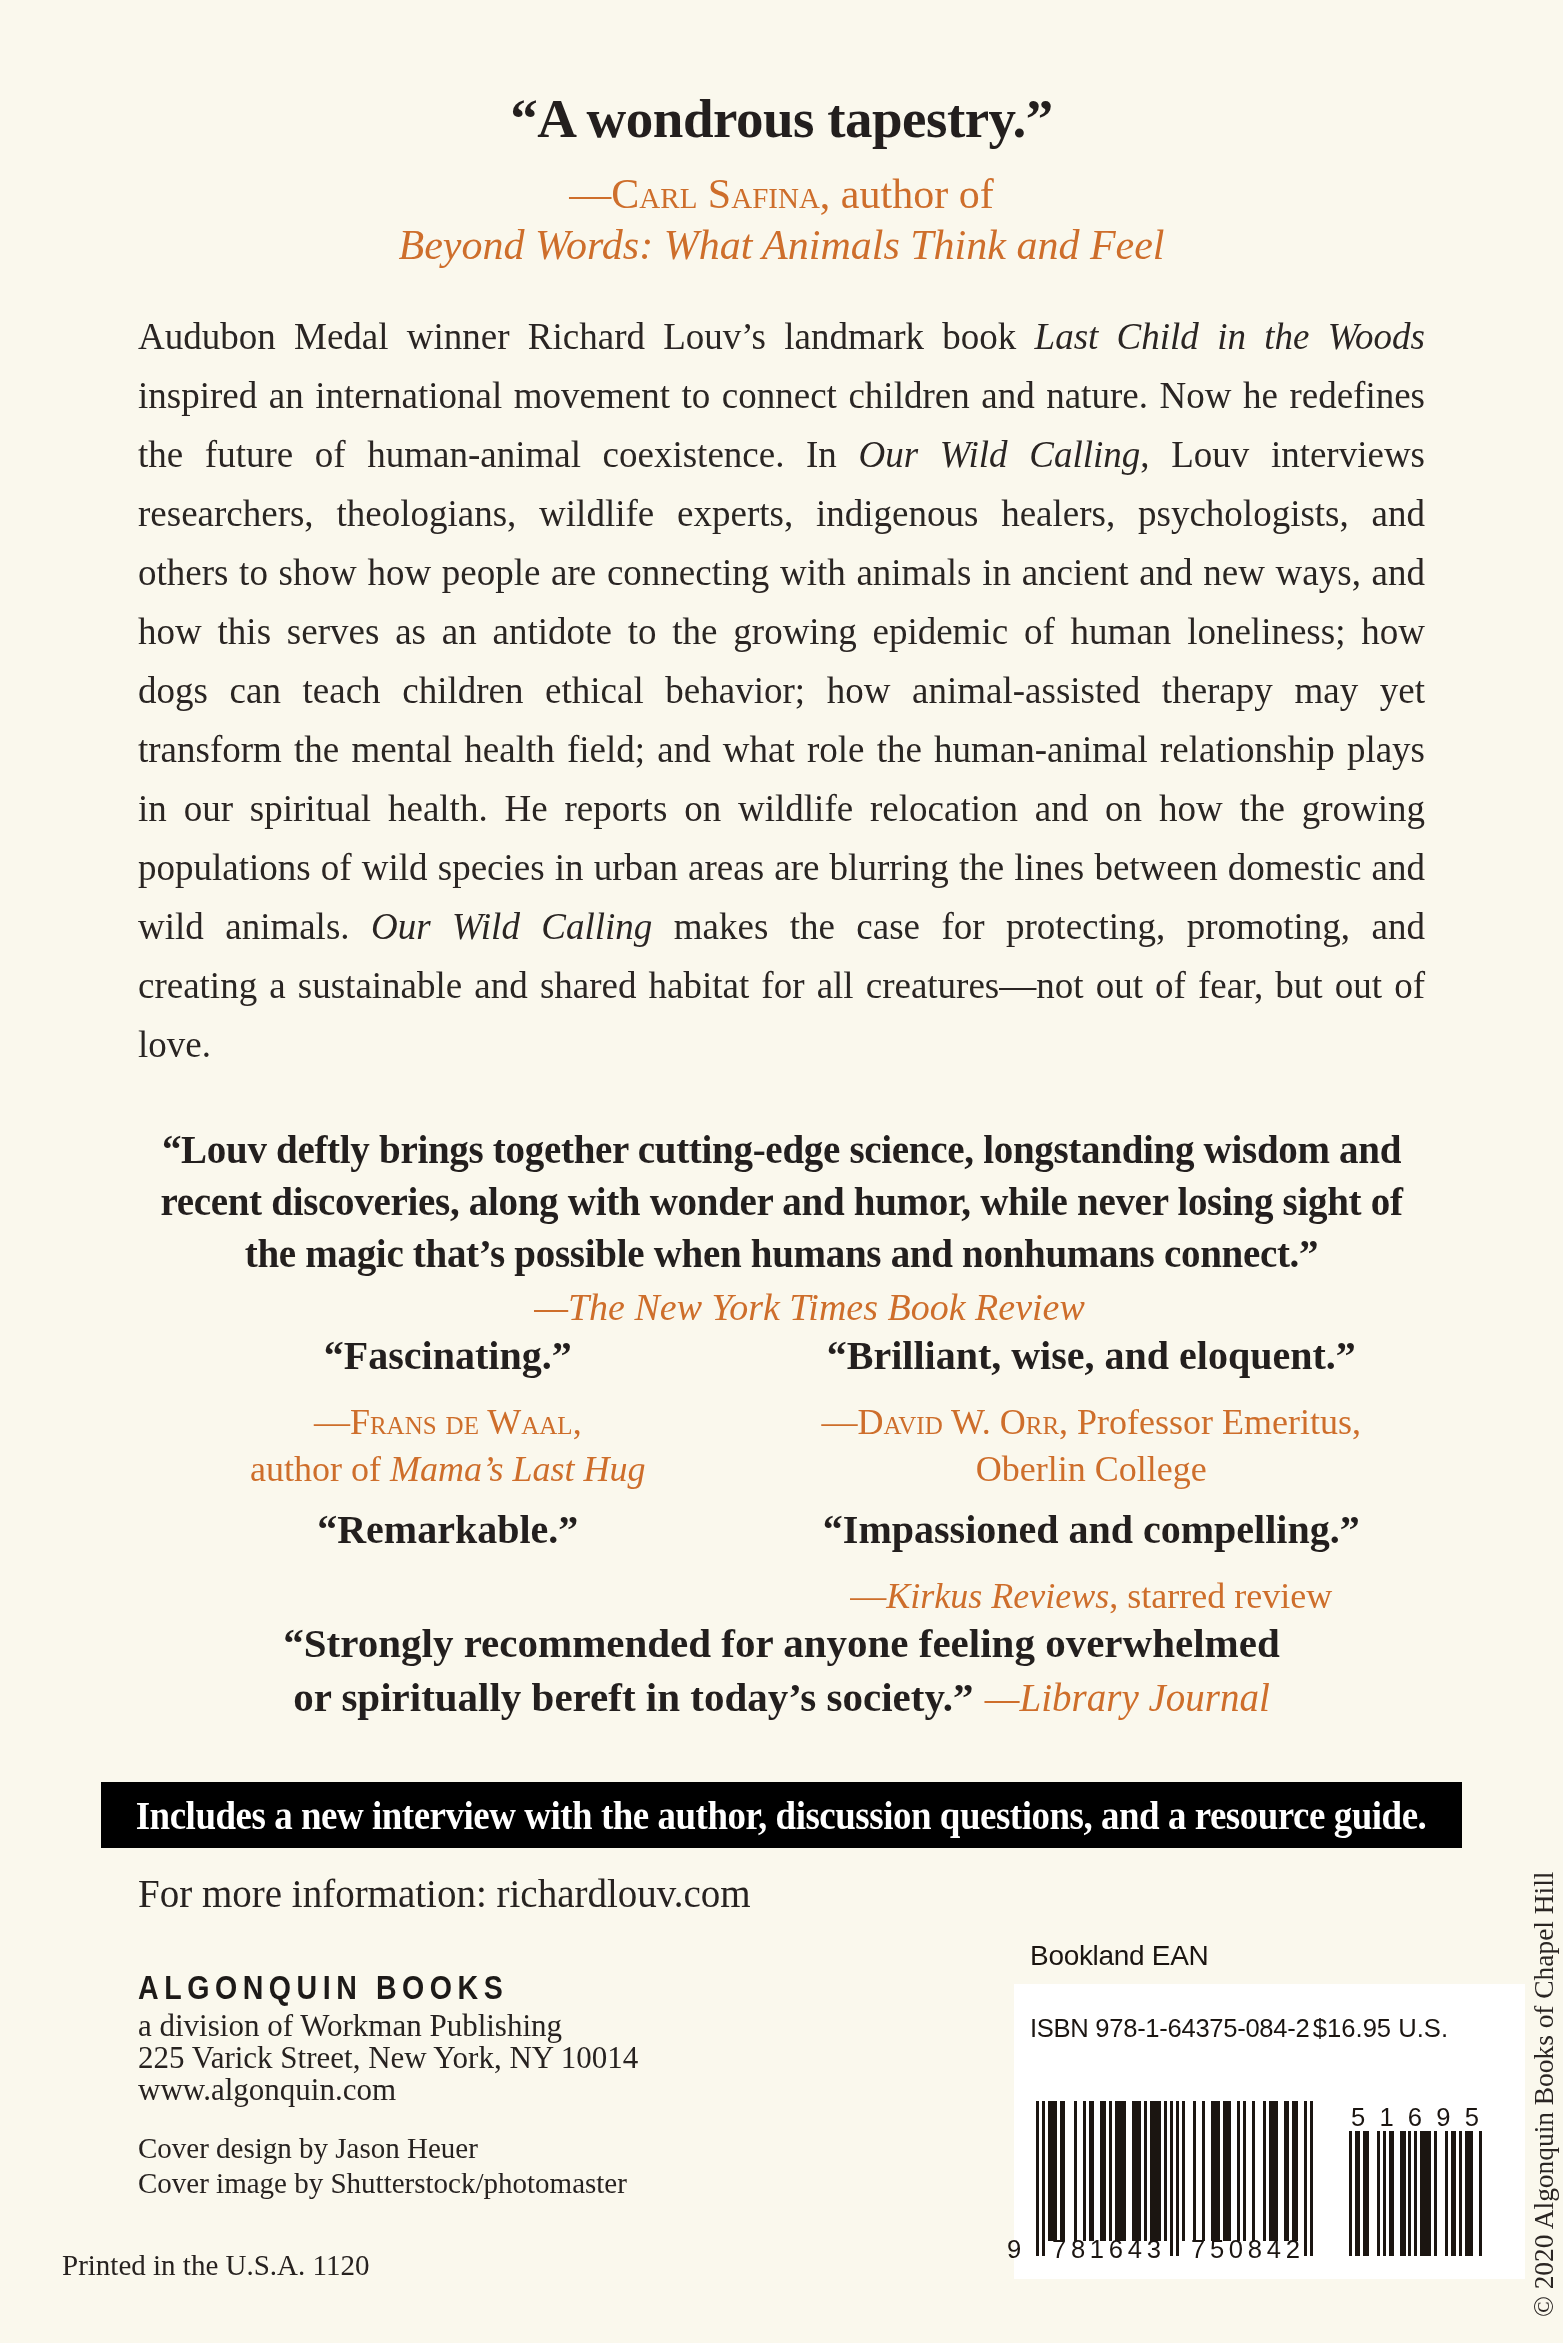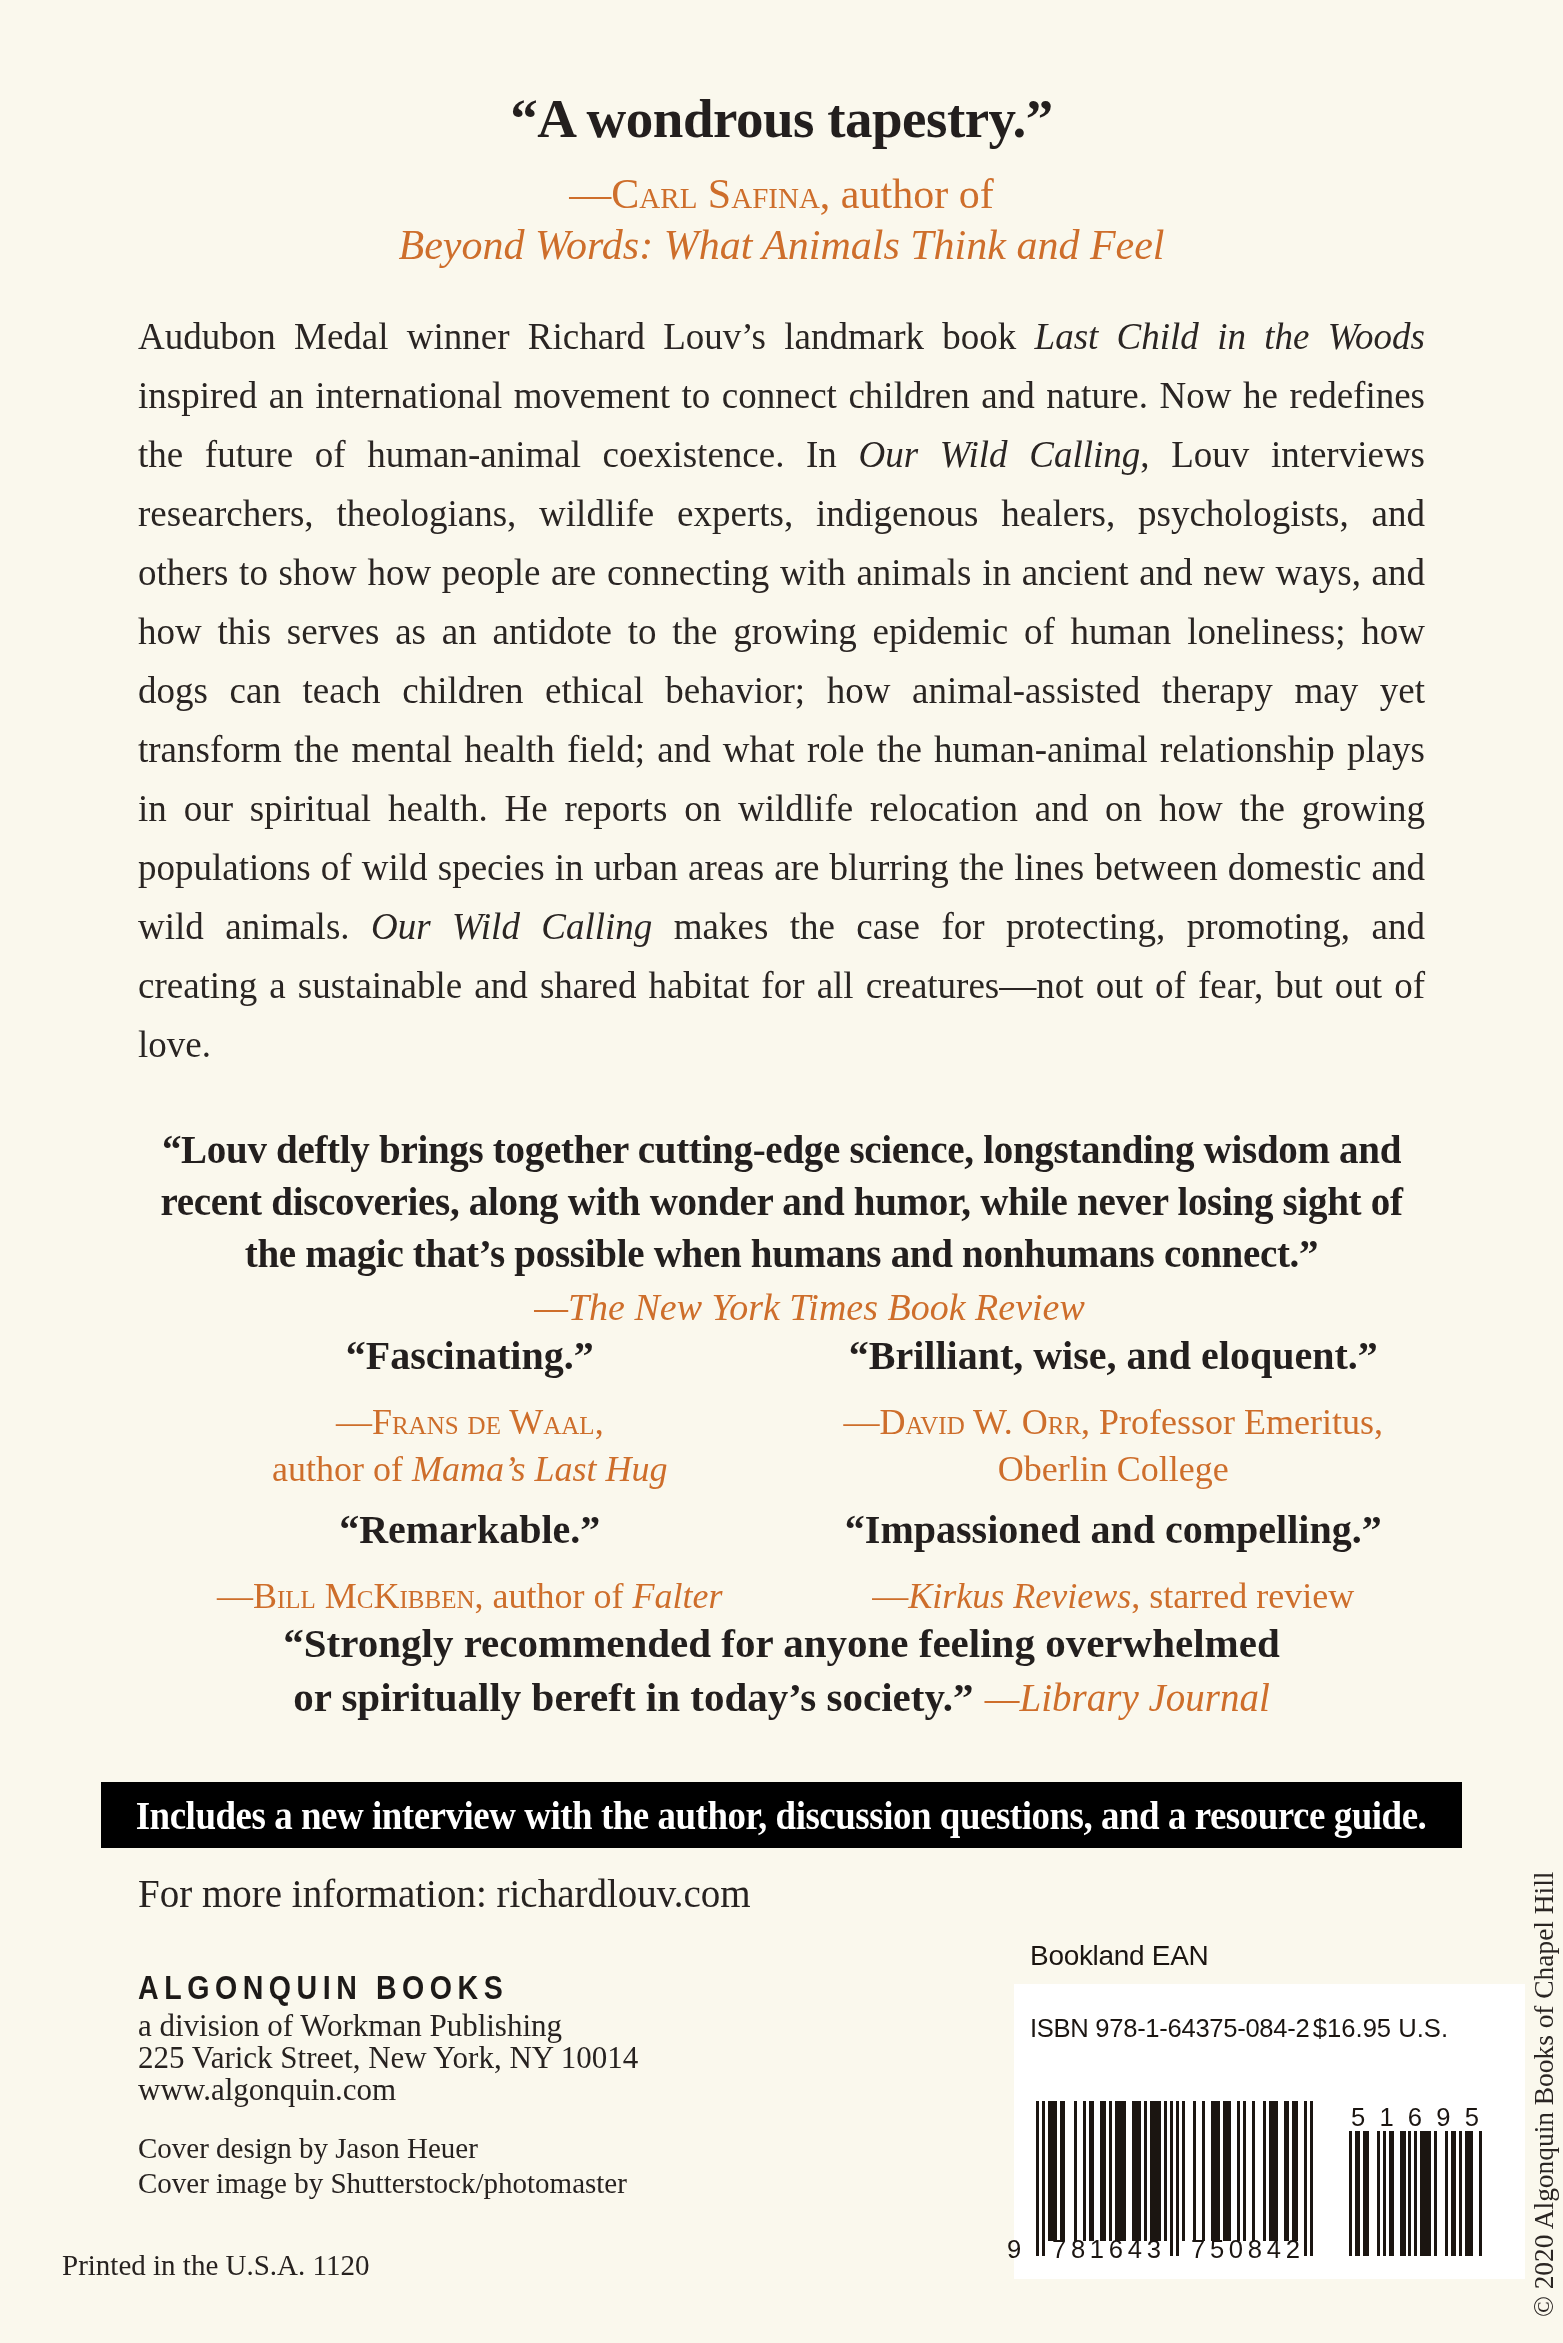--- a/index.html
+++ b/index.html
@@ -21,21 +21,21 @@
 
   .desc{
     left:138px;top:307px;width:1287px;
     font-size:37px;line-height:59px;text-align:justify;
     color:#2a2523;word-spacing:0.9px;
   }
 
   .nyt{top:1124px;font-size:39px;line-height:52px;font-weight:700;letter-spacing:-0.3px;color:#231f1e;}
   .nyt-attr{top:1285px;font-size:38px;font-style:italic;padding-left:28px;}
 
-  .blurbs{left:148px;top:1336px;width:1287px;display:flex;}
+  .blurbs{left:126px;top:1336px;width:1287px;display:flex;}
   .bcol{width:50%;text-align:center;}
   .bq{font-size:40px;line-height:40px;font-weight:700;color:#231f1e;margin-bottom:23px;}
   .battr{font-size:36px;line-height:47px;color:#ce6e2b;}
   .blurb2{margin-top:17px;}
 
   .libq{top:1616px;font-size:41px;line-height:54px;font-weight:700;color:#231f1e;}
   .libq .attr{font-weight:400;font-size:39px;margin-left:11.4px;}
 
   .banner{
     left:101px;top:1782px;width:1361px;height:66px;background:#000000;
@@ -94,21 +94,20 @@
 
   <div class="abs blurbs">
     <div class="bcol">
       <div>
         <div class="bq">“Fascinating.”</div>
         <div class="battr"><span>—</span><span class="sc">Frans de Waal</span><span>,</span></div>
         <div class="battr"><span>author of </span><span class="it">Mama’s Last Hug</span></div>
       </div>
       <div class="blurb2">
         <div class="bq">“Remarkable.”</div>
-        <div class="battr"><span>—</span><span class="sc">Bill McKibben</span><span>, author of </span><span class="it">Falter</span></div>
       </div>
     </div>
     <div class="bcol">
       <div>
         <div class="bq">“Brilliant, wise, and eloquent.”</div>
         <div class="battr"><span>—</span><span class="sc">David W. Orr</span><span>, Professor Emeritus,</span></div>
         <div class="battr"><span>Oberlin College</span></div>
       </div>
       <div class="blurb2">
         <div class="bq">“Impassioned and compelling.”</div>

